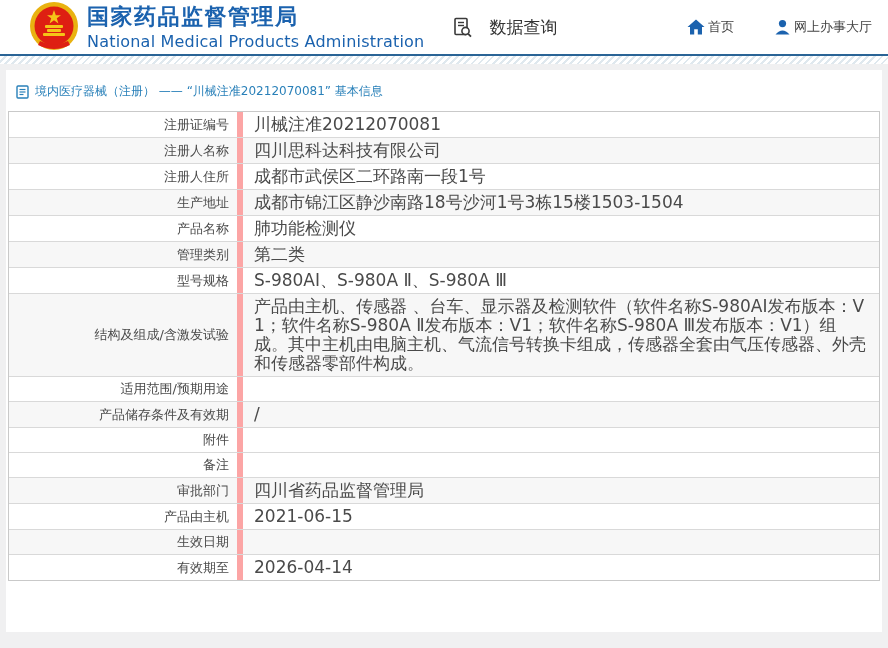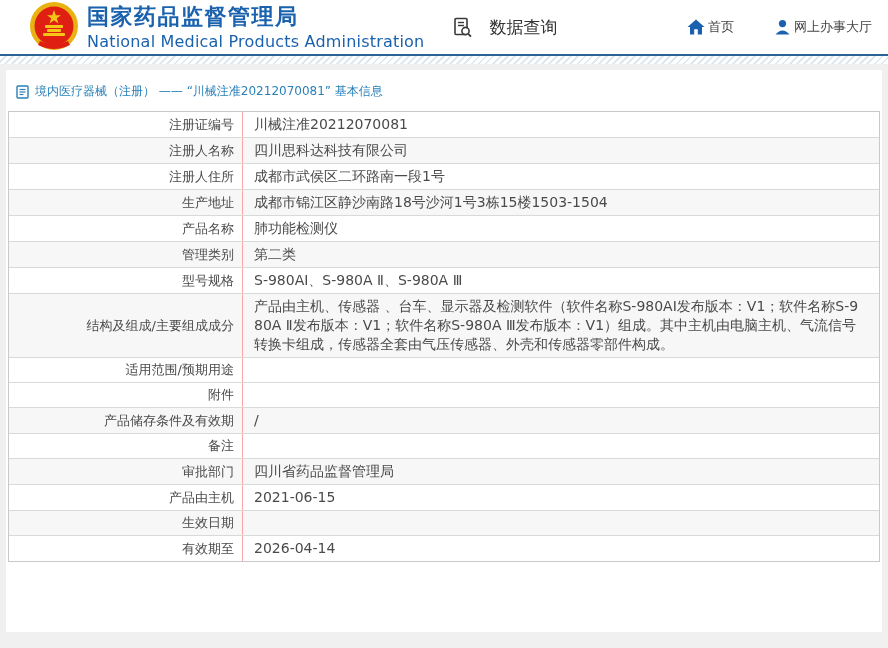--- a/index.html
+++ b/index.html
@@ -39,28 +39,28 @@
   .info-table { margin:0 2px; border:1px solid #c9c9c9; }
   .trow { display:flex; border-top:1px solid #d9d9d9; background:#ffffff; }
   .trow:first-child { border-top:none; }
   .trow.striped { background:#f7f7f7; }
   .tlabel {
     flex:0 0 234px; width:234px;
     display:flex; justify-content:flex-end; align-items:center; gap:4px;
     text-align:right;
     padding:3px 8px 3px 0;
     font-size:13px; color:#4a4a4a;
-    border-right:1px solid #fca5a5;
+    border-right:6px solid #fca5a5;
     min-height:23px;
   }
   .tvalue {
     flex:1;
     display:flex; align-items:center;
     padding:3px 12px 3px 11px;
-    font-size:14px; line-height:19px; color:#4a4a4a;
+    font-size:17px; line-height:19px; color:#4a4a4a;
     word-break:break-all;
   }
   .trow.bold .tvalue { font-weight:bold; }
 </style>
 </head>
 <body>
 
 <header class="site-header">
   <div class="logo-block">
     <svg class="emblem" viewBox="0 0 52 52">
@@ -143,33 +143,33 @@
       </div>
       <div class="trow striped">
         <div class="tlabel">管理类别</div>
         <div class="tvalue">第二类</div>
       </div>
       <div class="trow">
         <div class="tlabel">型号规格</div>
         <div class="tvalue">S-980AⅠ、S-980A Ⅱ、S-980A Ⅲ</div>
       </div>
       <div class="trow striped">
-        <div class="tlabel">结构及组成/主要组成成分</div>
+        <div class="tlabel">结构及组成/含激发试验</div>
         <div class="tvalue">产品由主机、传感器 、台车、显示器及检测软件（软件名称S-980AⅠ发布版本：V1；软件名称S-980A Ⅱ发布版本：V1；软件名称S-980A Ⅲ发布版本：V1）组成。其中主机由电脑主机、气流信号转换卡组成，传感器全套由气压传感器、外壳和传感器零部件构成。</div>
       </div>
       <div class="trow bold">
         <div class="tlabel">适用范围/预期用途</div>
       </div>
+      <div class="trow striped">
+        <div class="tlabel">产品储存条件及有效期</div>
+        <div class="tvalue">/</div>
+      </div>
       <div class="trow">
         <div class="tlabel">附件</div>
         <div class="tvalue"></div>
-      </div>
-      <div class="trow striped">
-        <div class="tlabel">产品储存条件及有效期</div>
-        <div class="tvalue">/</div>
       </div>
       <div class="trow">
         <div class="tlabel">备注</div>
         <div class="tvalue"></div>
       </div>
       <div class="trow striped">
         <div class="tlabel">审批部门</div>
         <div class="tvalue">四川省药品监督管理局</div>
       </div>
       <div class="trow">

